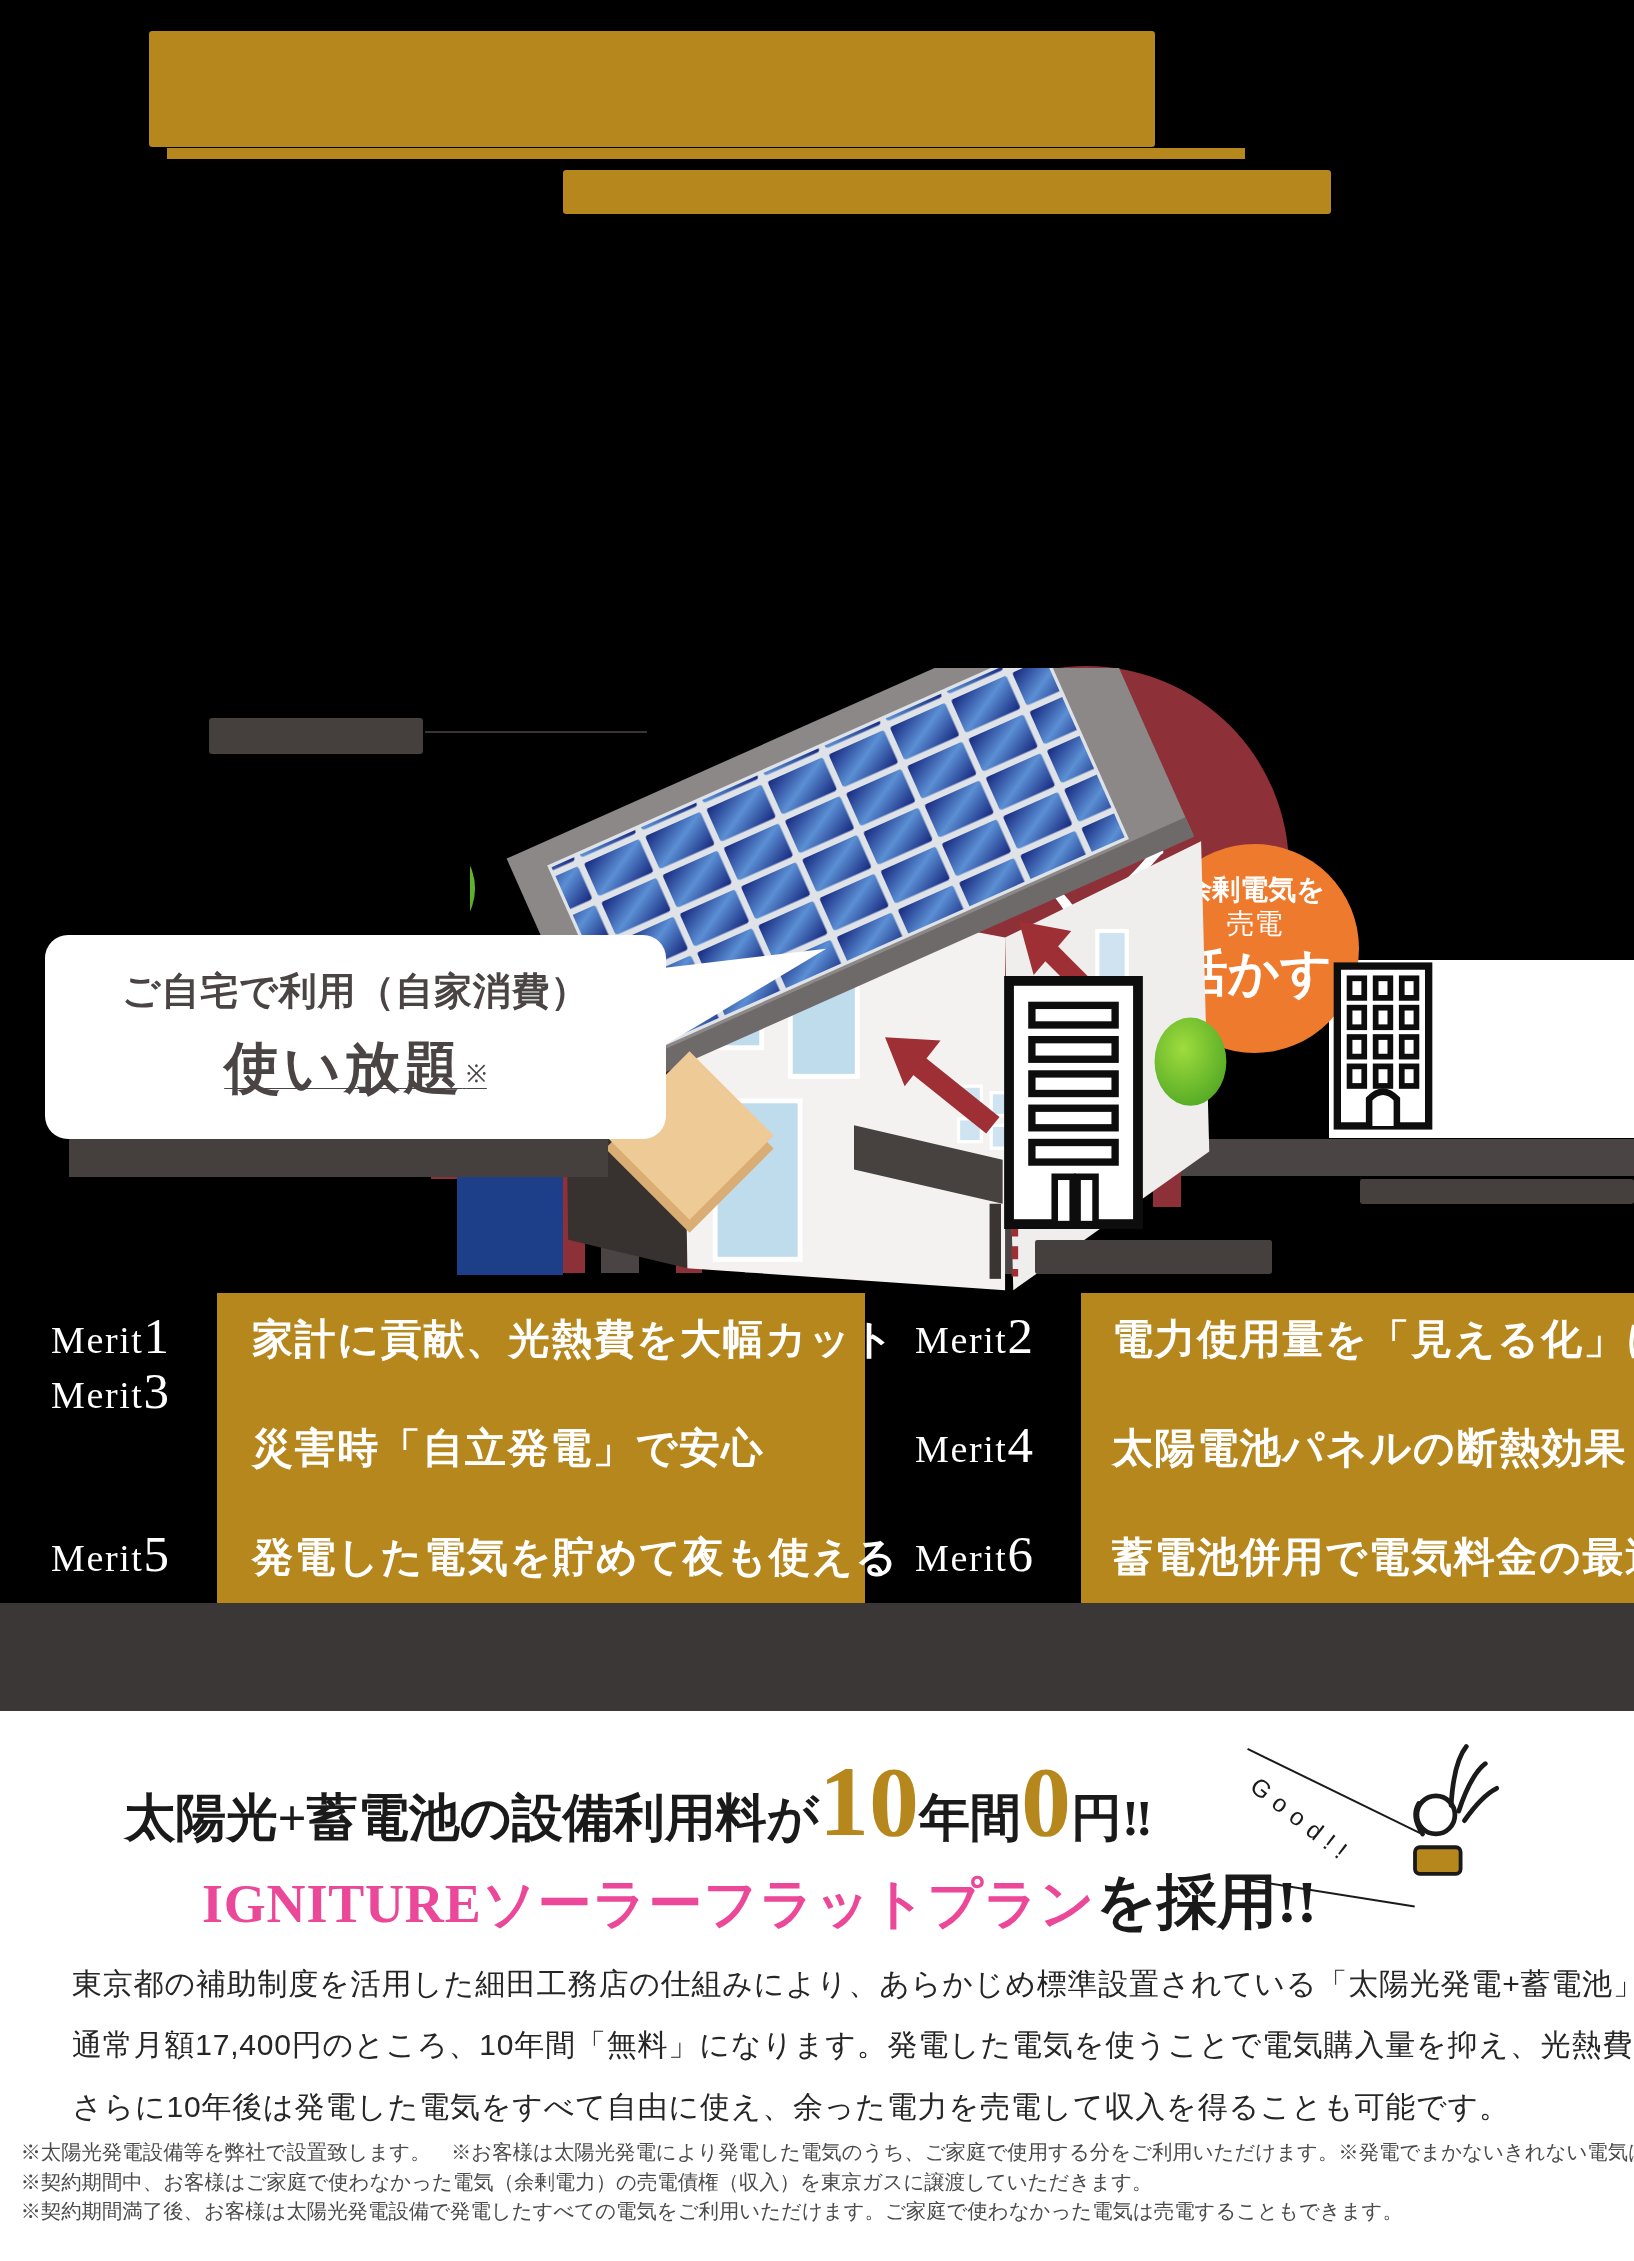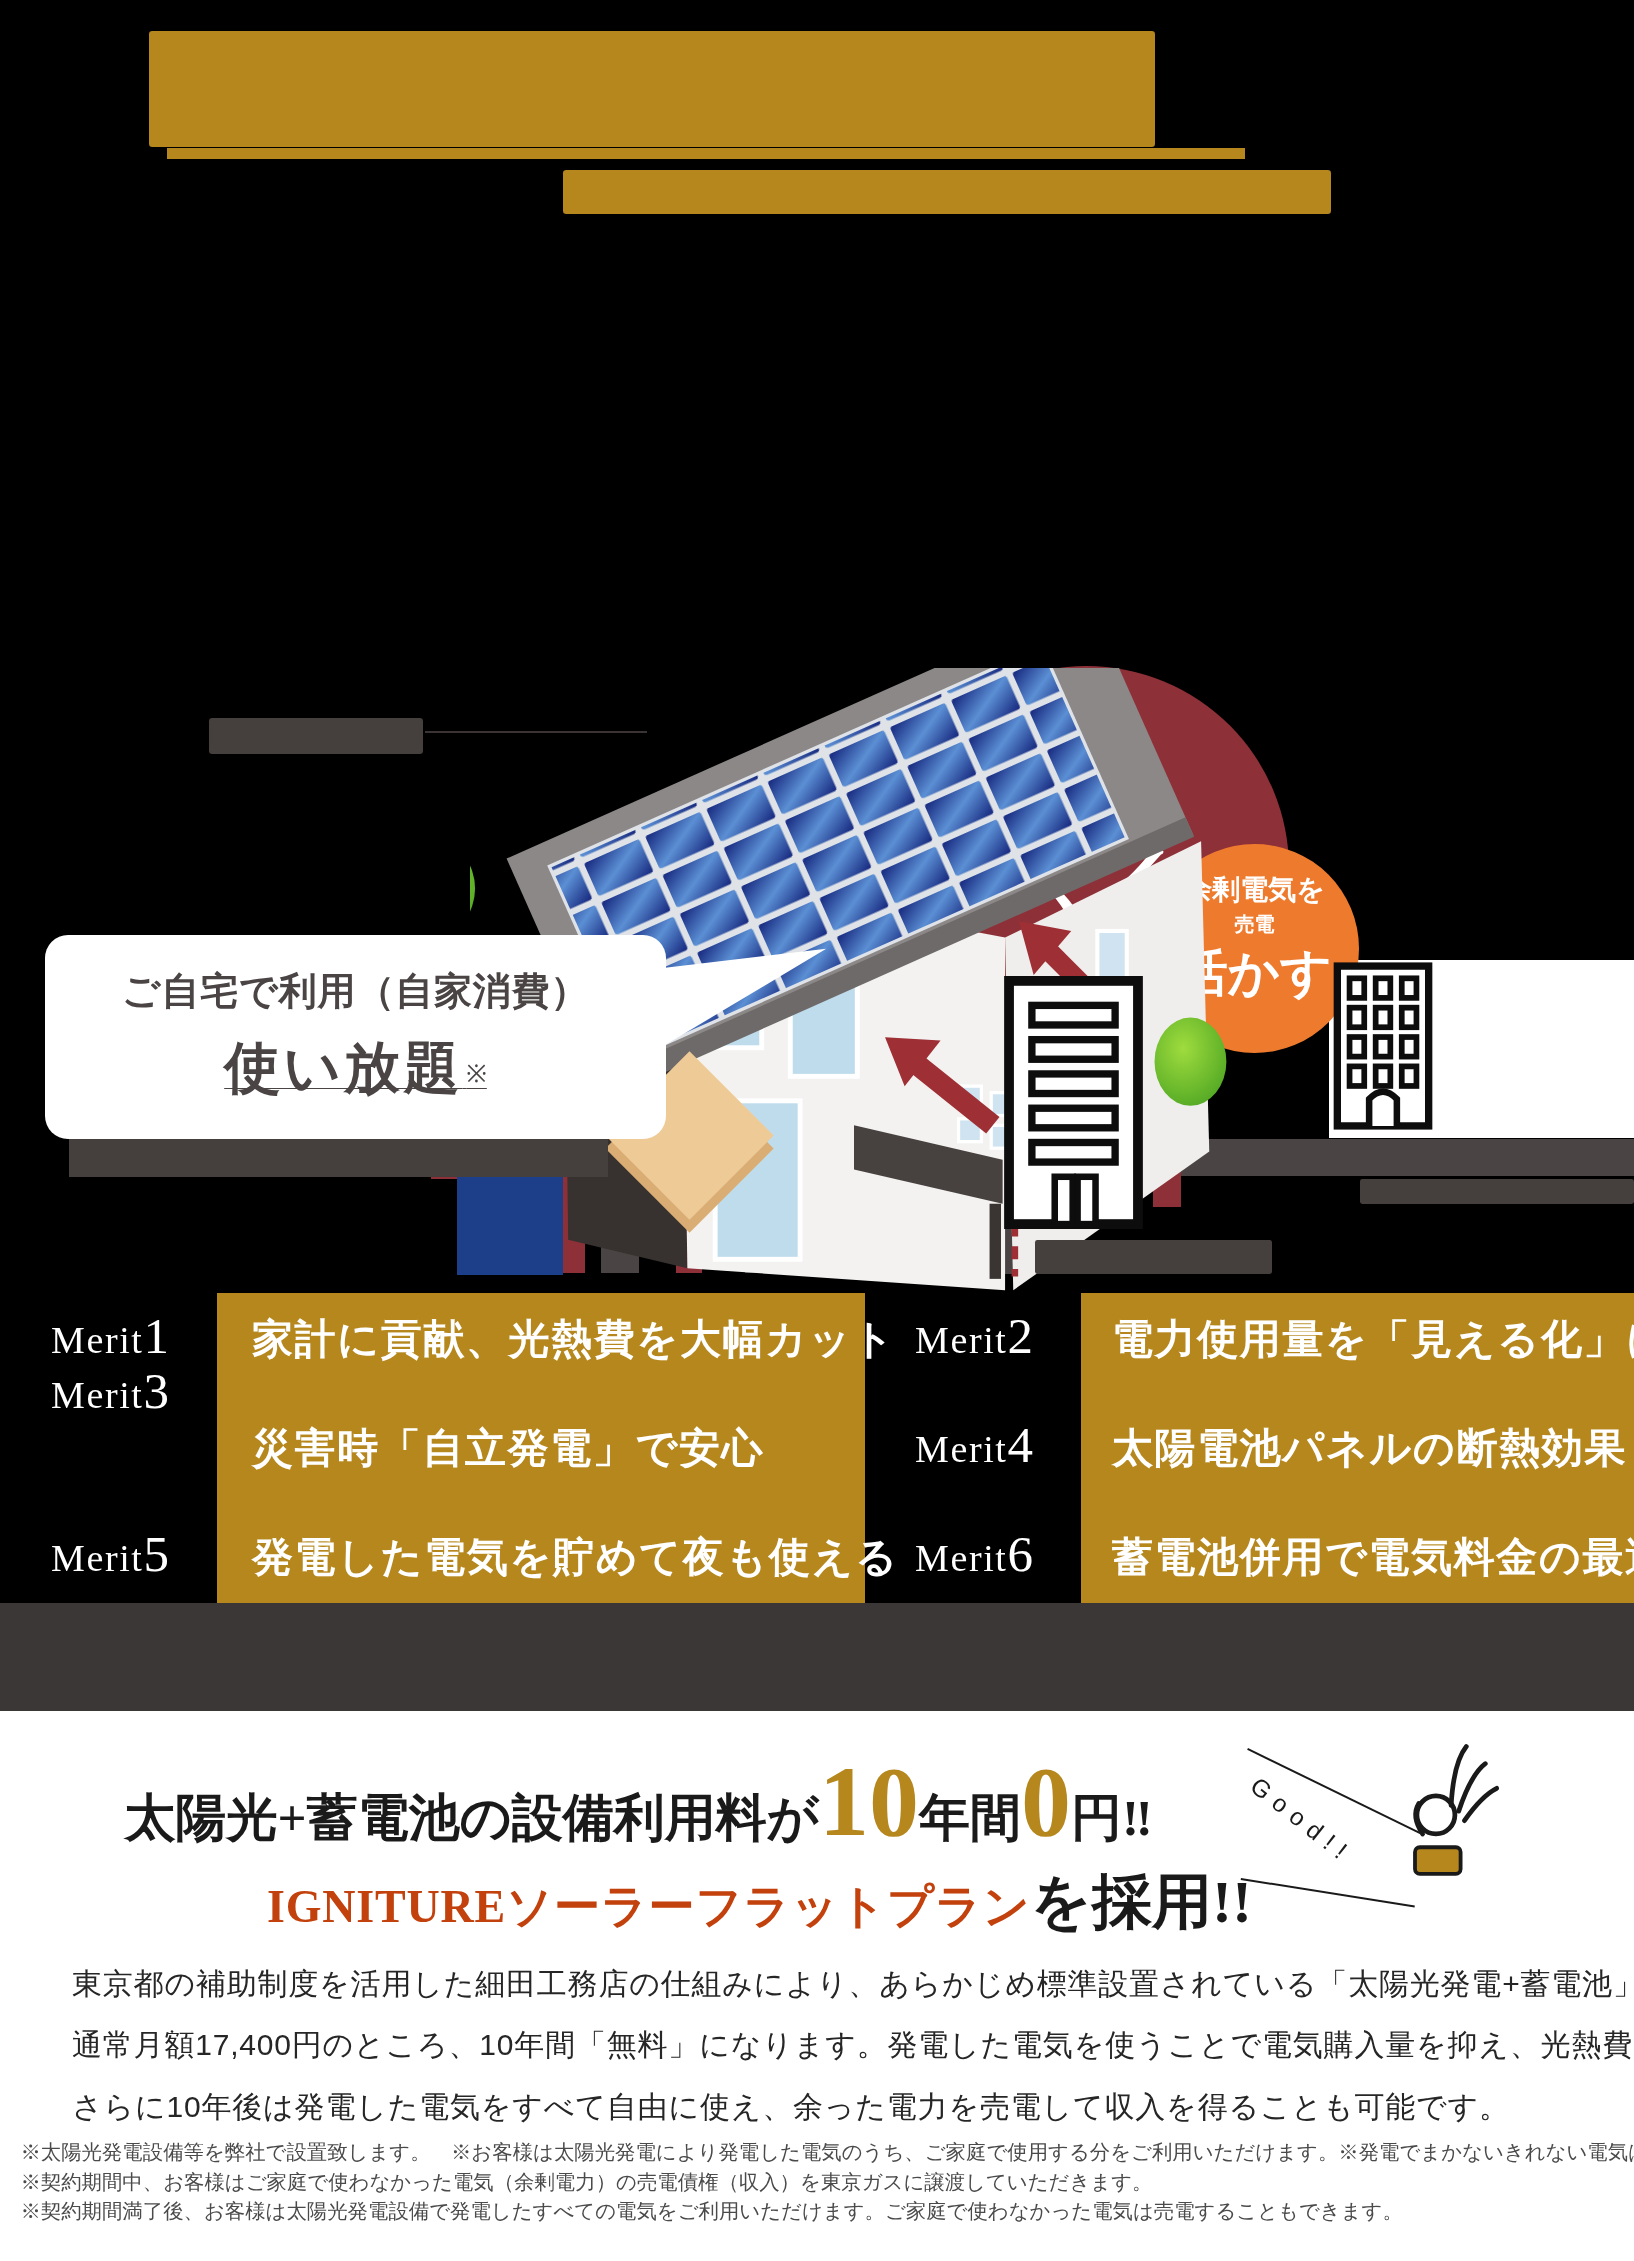--- a/index.html
+++ b/index.html
@@ -36,21 +36,21 @@
       <div style="font-size:42px;font-weight:bold;line-height:54px;">電気を</div>
       <div style="font-size:82px;font-weight:bold;line-height:106px;">つくる</div>
     </div>
   </div>
 
   <div class="abs" style="left:1329px;top:960px;width:305px;height:178px;background:#ffffff;"></div>
 
   <div class="abs circle" style="left:1150px;top:844px;width:209px;height:209px;background:#ee7b2d;">
     <div class="abs" style="left:6.5px;top:29px;width:196px;text-align:center;">
       <div style="font-size:28px;font-weight:bold;line-height:34px;">余剰電気を</div>
-      <div style="font-size:20px;font-weight:bold;line-height:34px;">売電</div>
+      <div style="font-size:28px;font-weight:normal;line-height:34px;">売電</div>
       <div style="font-size:51px;font-weight:bold;line-height:64px;">活かす</div>
     </div>
   </div>
 
   <div class="abs charcoal" style="left:1025px;top:1139px;width:609px;height:37px;"></div>
   <div class="abs" style="left:992px;top:1131px;width:0;height:0;border-top:26px solid transparent;border-bottom:26px solid transparent;border-right:36px solid #4a4544;"></div>
   <div class="abs dashline" style="left:585px;top:1055px;width:147px;height:11.4px;"></div>
   <div class="abs redbar" style="left:729px;top:1063px;width:451px;height:26px;"></div>
   <div class="abs" style="left:729px;top:1089px;width:451px;height:13px;background:#c06a5f;"></div>
   <div class="abs redbar" style="left:1153px;top:1063px;width:28px;height:144px;"></div>
@@ -214,21 +214,21 @@
     <svg class="abs" style="left:1396px;top:12.2px;" width="114" height="163" viewBox="0 0 120 170">
       <circle cx="42" cy="96" r="20" fill="#ffffff" stroke="#1a1a1a" stroke-width="5"></circle>
       <path d="M58 86 C60 52 66 34 74 24" fill="none" stroke="#1a1a1a" stroke-width="5" stroke-linecap="round"></path>
       <path d="M66 92 C76 62 86 48 94 42" fill="none" stroke="#1a1a1a" stroke-width="5" stroke-linecap="round"></path>
       <path d="M72 102 C86 82 98 72 106 68" fill="none" stroke="#1a1a1a" stroke-width="5" stroke-linecap="round"></path>
       <path d="M28 116 C20 104 18 94 24 84" fill="none" stroke="#1a1a1a" stroke-width="5" stroke-linecap="round"></path>
       <rect x="20" y="130" width="48" height="28" rx="5" fill="#b5871d" stroke="#1a1a1a" stroke-width="4"></rect>
     </svg>
 
     <div class="abs" style="left:0;top:151px;width:1519px;text-align:center;white-space:nowrap;">
-      <span class="serif" style="font-size:46px;font-weight:bold;color:#c2410c;letter-spacing:0.8px;">IGNITUREソーラーフラットプラン</span><span class="serif" style="font-size:60px;font-weight:bold;color:#1a1a1a;text-align:center;">を採用!!</span>
+      <span class="serif" style="font-size:54px;font-weight:bold;color:#ec4899;letter-spacing:0.8px;">IGNITUREソーラーフラットプラン</span><span class="serif" style="font-size:60px;font-weight:bold;color:#1a1a1a;text-align:center;">を採用!!</span>
     </div>
 
     <div class="abs para" style="left:72px;top:253px;">東京都の補助制度を活用した細田工務店の仕組みにより、あらかじめ標準設置されている「太陽光発電+蓄電池」の設備利用料が、</div>
     <div class="abs para" style="left:72px;top:314px;">通常月額17,400円のところ、10年間「無料」になります。発電した電気を使うことで電気購入量を抑え、光熱費を大幅に節約できます。</div>
     <div class="abs para" style="left:72px;top:376px;">さらに10年後は発電した電気をすべて自由に使え、余った電力を売電して収入を得ることも可能です。</div>
 
     <div class="abs foot" style="left:20.4px;top:427px;">※太陽光発電設備等を弊社で設置致します。　※お客様は太陽光発電により発電した電気のうち、ご家庭で使用する分をご利用いただけます。※発電でまかないきれない電気は従来通り電力会社から購入いただきます。</div>
     <div class="abs foot" style="left:20.4px;top:457px;">※契約期間中、お客様はご家庭で使わなかった電気（余剰電力）の売電債権（収入）を東京ガスに譲渡していただきます。</div>
     <div class="abs foot" style="left:20.4px;top:486px;">※契約期間満了後、お客様は太陽光発電設備で発電したすべての電気をご利用いただけます。ご家庭で使わなかった電気は売電することもできます。</div>
   </div>

